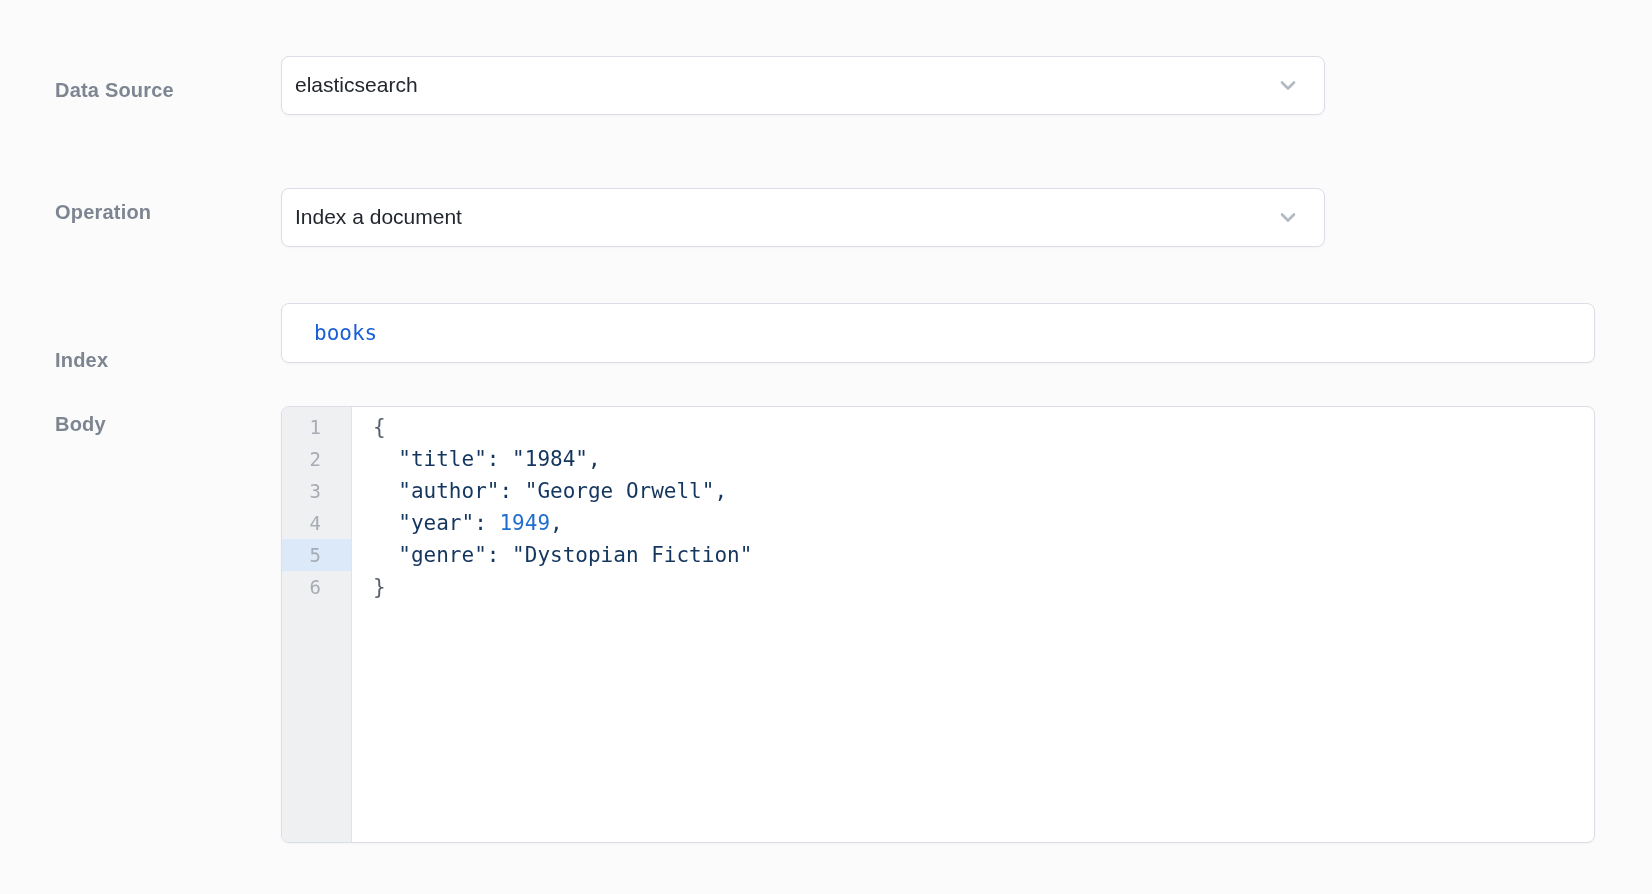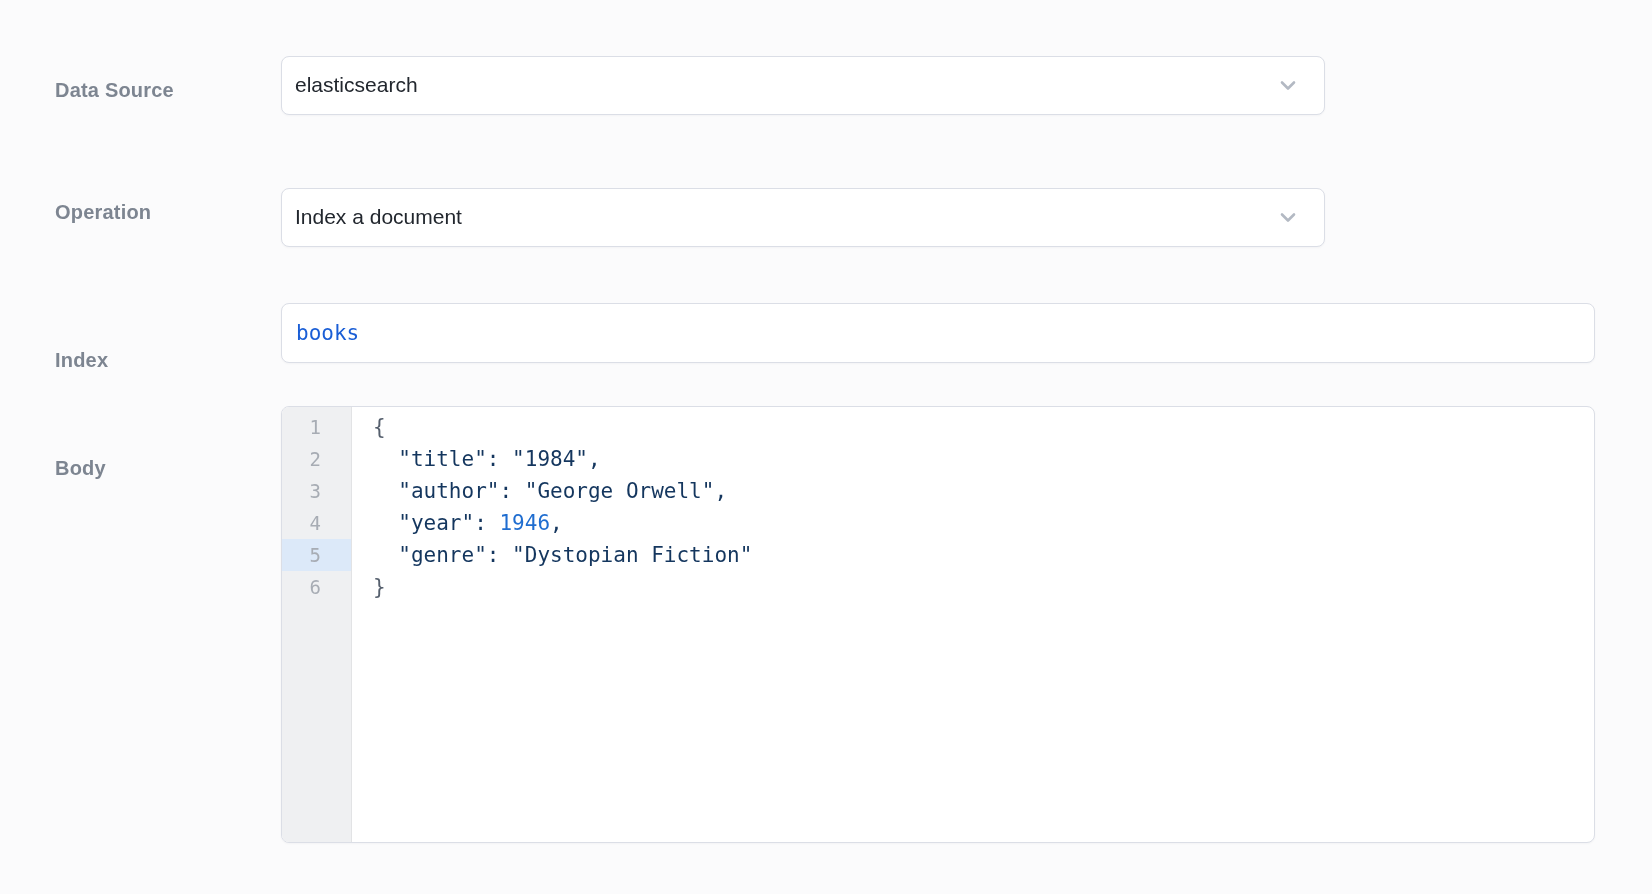--- a/index.html
+++ b/index.html
@@ -37,21 +37,21 @@
     font-size:20px;
     font-weight:700;
     color:var(--label-color);
     letter-spacing:.2px;
     line-height:24px;
     text-align:center;
   }
   .lbl-data-source{top:78px;}
   .lbl-operation{top:200px;}
   .lbl-index{top:308px;margin-top:40px;}
-  .lbl-body{top:412px;margin-top:44px;}
+  .lbl-body{top:412px;}
 
   .select-box{
     position:absolute;
     left:281px;
     width:1044px;
     height:59px;
     background:var(--field-bg);
     border:1px solid var(--field-border);
     border-radius:8px;
     display:flex;
@@ -77,21 +77,21 @@
 
   .text-input{
     position:absolute;
     left:281px;
     top:303px;
     width:1314px;
     height:60px;
     background:var(--field-bg);
     border:1px solid var(--field-border);
     border-radius:8px;
-    padding:0 14px;
+    padding:0 32px;
     font-family:"DejaVu Sans Mono","Liberation Mono",monospace;
     font-size:21px;
     color:var(--expression-blue);
     outline:none;
     box-shadow:0 1px 2px rgba(40,50,70,0.04);
   }
 
   .code-editor{
     position:absolute;
     left:281px;
@@ -177,19 +177,19 @@
         <div class="gutter-line">2</div>
         <div class="gutter-line">3</div>
         <div class="gutter-line">4</div>
         <div class="gutter-line active">5</div>
         <div class="gutter-line">6</div>
       </div>
     <div class="editor-content">
         <div class="code-line"><span class="tok-brace">{</span></div>
         <div class="code-line"><span class="tok-text">  </span><span class="tok-string">"title"</span><span class="tok-delim">: </span><span class="tok-string">"1984"</span><span class="tok-delim">,</span></div>
         <div class="code-line"><span class="tok-text">  </span><span class="tok-string">"author"</span><span class="tok-delim">: </span><span class="tok-string">"George Orwell"</span><span class="tok-delim">,</span></div>
-        <div class="code-line"><span class="tok-text">  </span><span class="tok-string">"year"</span><span class="tok-delim">: </span><span class="tok-number">1946</span><span class="tok-delim">,</span></div>
+        <div class="code-line"><span class="tok-text">  </span><span class="tok-string">"year"</span><span class="tok-delim">: </span><span class="tok-number">1949</span><span class="tok-delim">,</span></div>
         <div class="code-line"><span class="tok-text">  </span><span class="tok-string">"genre"</span><span class="tok-delim">: </span><span class="tok-string">"Dystopian Fiction"</span></div>
         <div class="code-line"><span class="tok-brace">}</span></div>
       </div>
   </div>
 
 </div>
 
 </body></html>

